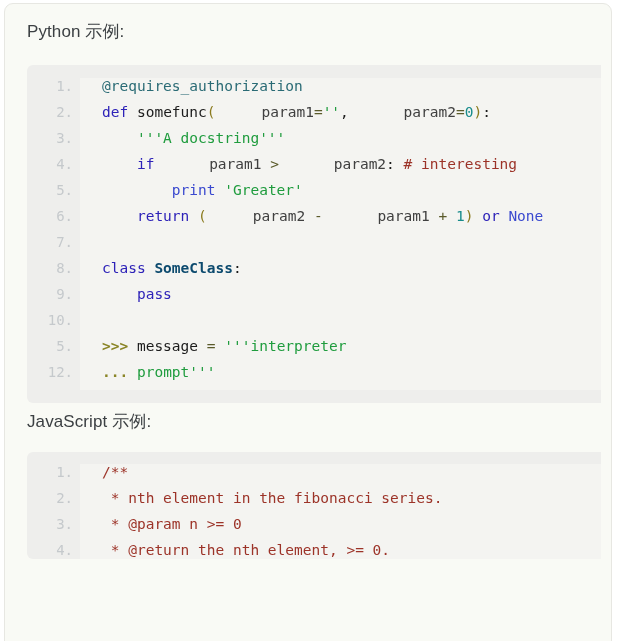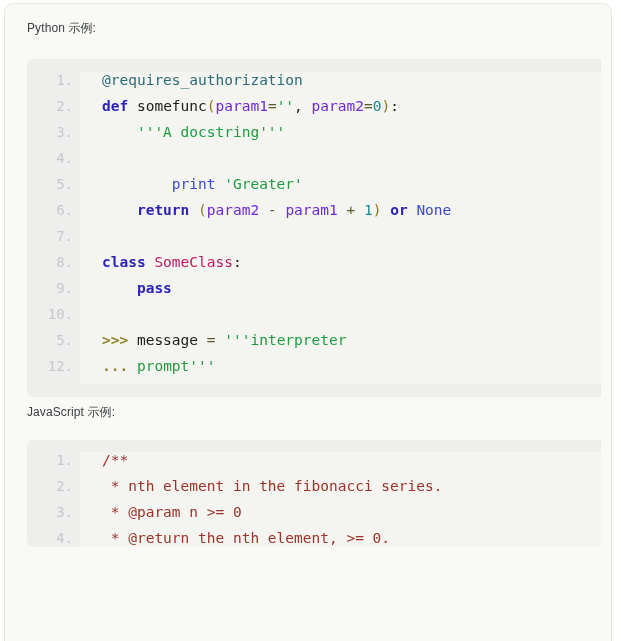--- a/index.html
+++ b/index.html
@@ -22,21 +22,21 @@
     height: 660px;
     background: #f9faf5;
     border: 1px solid #e7e7e2;
     border-radius: 9px;
     box-sizing: border-box;
     overflow: hidden;
   }
 
   .section-title {
     font-family: "Liberation Sans", sans-serif;
-    font-size: 12px;
+    font-size: 17px;
     color: #3c4043;
     letter-spacing: 0.1px;
     padding-left: 22px;
   }
   .section-title.py { padding-top: 16px; }
   .section-title.js { padding-top: 7px; }
 
   .code-block {
     margin: 22px 0 0 22px;
     width: 574px;
@@ -85,27 +85,27 @@
   }
   .code-text {
     flex: 1 1 auto;
     padding-left: 22px;
     color: #222222;
     position: relative;
   }
 
   
   .t-decorator { color: #2a6b75; margin-top: 8px; }
-  .t-keyword   { color: #2d22b8; font-weight: 700; }
+  .t-keyword   { color: #2d22b8; font-weight: 400; }
   .t-builtin   { color: #3a49cf; text-align: right; }
   .t-string    { color: #1f9c3e; }
   .t-comment   { color: #9c3328; }
   .t-number    { color: #178b8b; }
-  .t-param     { color: #6d28d9; }
-  .t-class     { color: #be185d; font-weight: 400; }
+  .t-param     { color: #404040; margin-left: 46px; }
+  .t-class     { color: #0c4a6e; font-weight: 700; }
   .t-func      { color: #1b1b1b; margin-top: 16px; }
   .t-prompt    { color: #8a8527; font-weight: 600; }
   .t-op        { color: #5a5a2a; }
   .t-plain     { color: #1b1b1b; }
   .t-paren     { color: #8a7a1e; }
 </style>
 </head>
 <body>
 
 <div class="page">
@@ -126,20 +126,21 @@
         <span class="code-text"><span class="t-keyword">def</span><span class="t-plain"> </span><span class="t-func">somefunc</span><span class="t-paren">(</span><span class="t-param">param1</span><span class="t-op">=</span><span class="t-string">''</span><span class="t-plain">, </span><span class="t-param">param2</span><span class="t-op">=</span><span class="t-number">0</span><span class="t-paren">)</span><span class="t-plain">:</span></span>
       </div>
 
       <div class="code-line">
         <span class="lineno">3.</span>
         <span class="code-text"><span class="t-plain">    </span><span class="t-string">'''A docstring'''</span></span>
       </div>
 
       <div class="code-line">
         <span class="lineno">4.</span>
+        <span class="code-text"><span class="t-plain">    </span><span class="t-keyword">if</span><span class="t-plain"> </span><span class="t-param">param1</span><span class="t-plain"> </span><span class="t-op">&gt;</span><span class="t-plain"> </span><span class="t-param">param2</span><span class="t-plain">: </span><span class="t-comment"># interesting</span></span>
       </div>
 
       <div class="code-line">
         <span class="lineno">5.</span>
         <span class="code-text"><span class="t-plain">        </span><span class="t-builtin">print</span><span class="t-plain"> </span><span class="t-string">'Greater'</span></span>
       </div>
 
       <div class="code-line">
         <span class="lineno">6.</span>
         <span class="code-text"><span class="t-plain">    </span><span class="t-keyword">return</span><span class="t-plain"> </span><span class="t-paren">(</span><span class="t-param">param2</span><span class="t-plain"> </span><span class="t-op">-</span><span class="t-plain"> </span><span class="t-param">param1</span><span class="t-plain"> </span><span class="t-op">+</span><span class="t-plain"> </span><span class="t-number">1</span><span class="t-paren">)</span><span class="t-plain"> </span><span class="t-keyword">or</span><span class="t-plain"> </span><span class="t-builtin">None</span></span>

